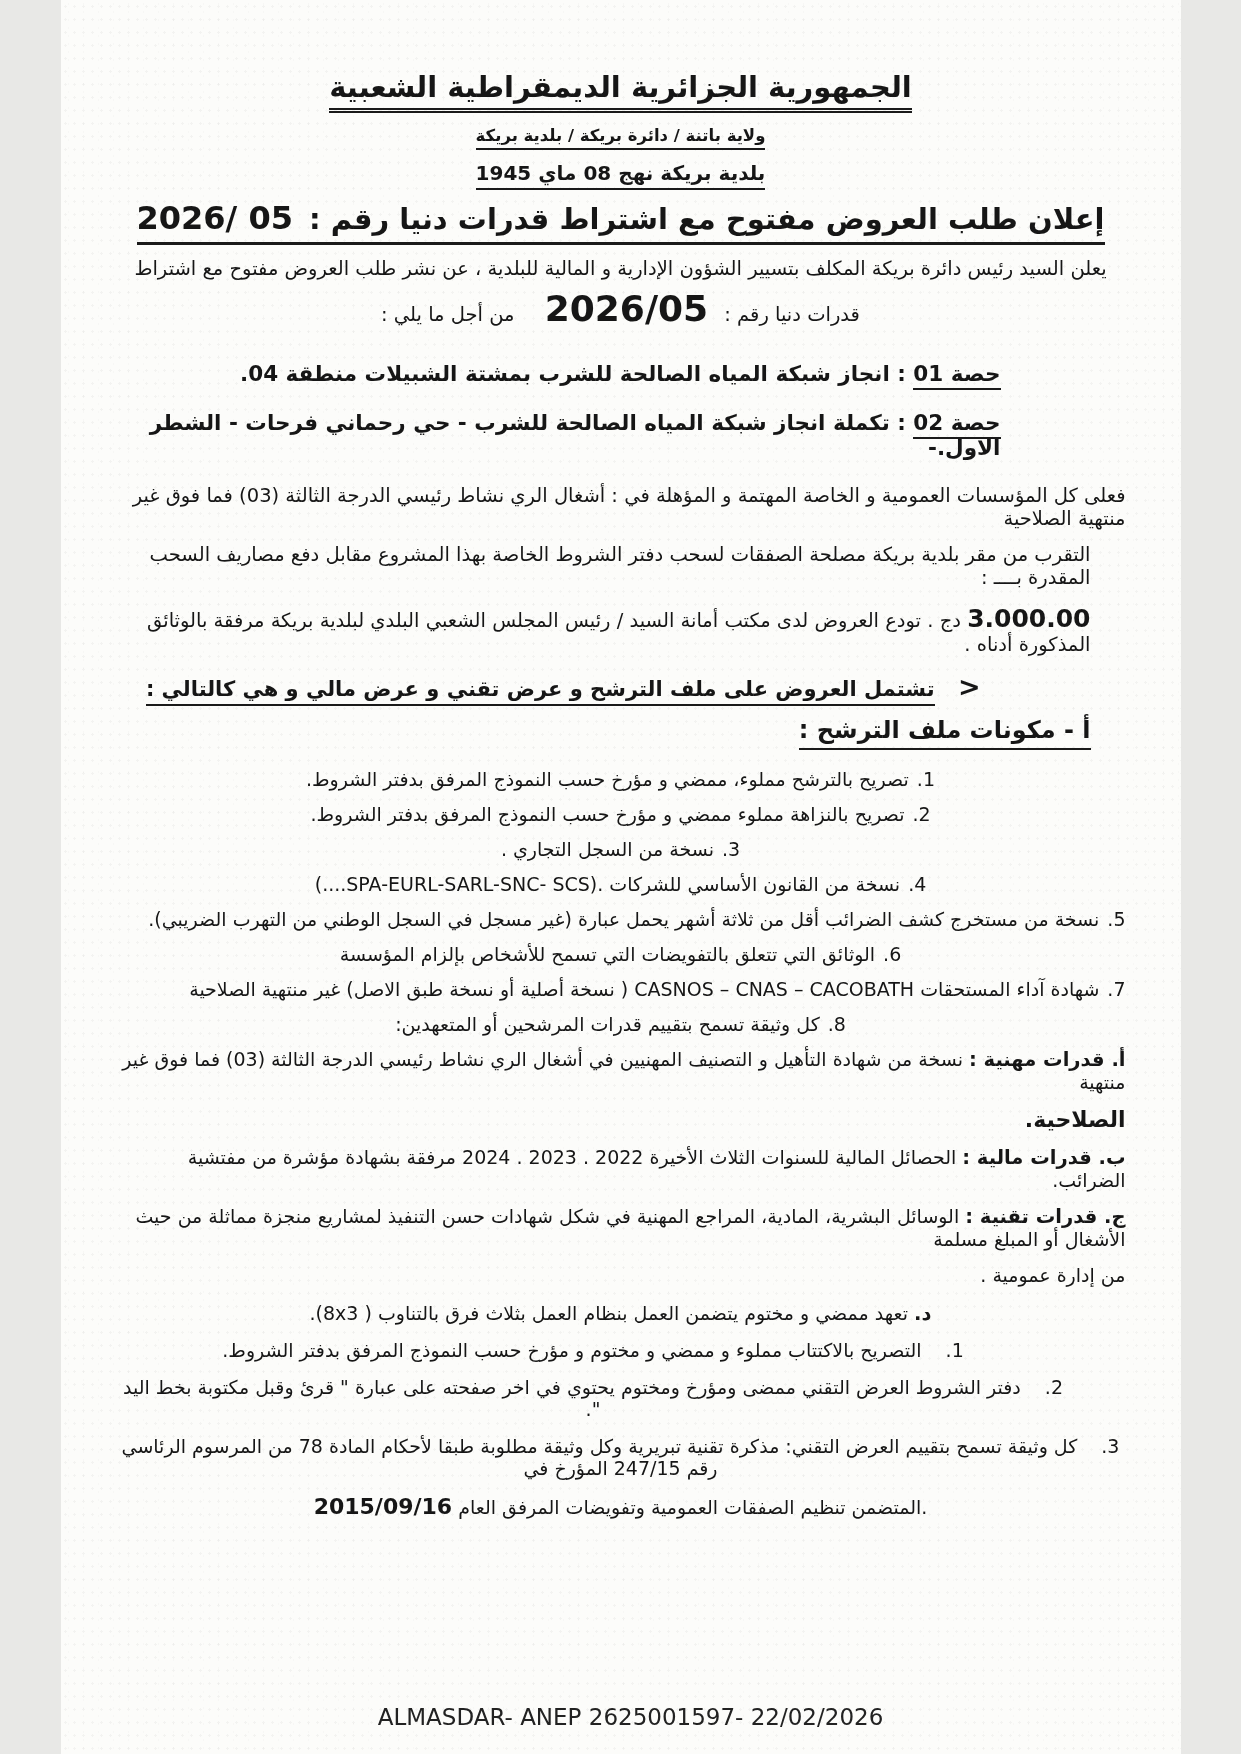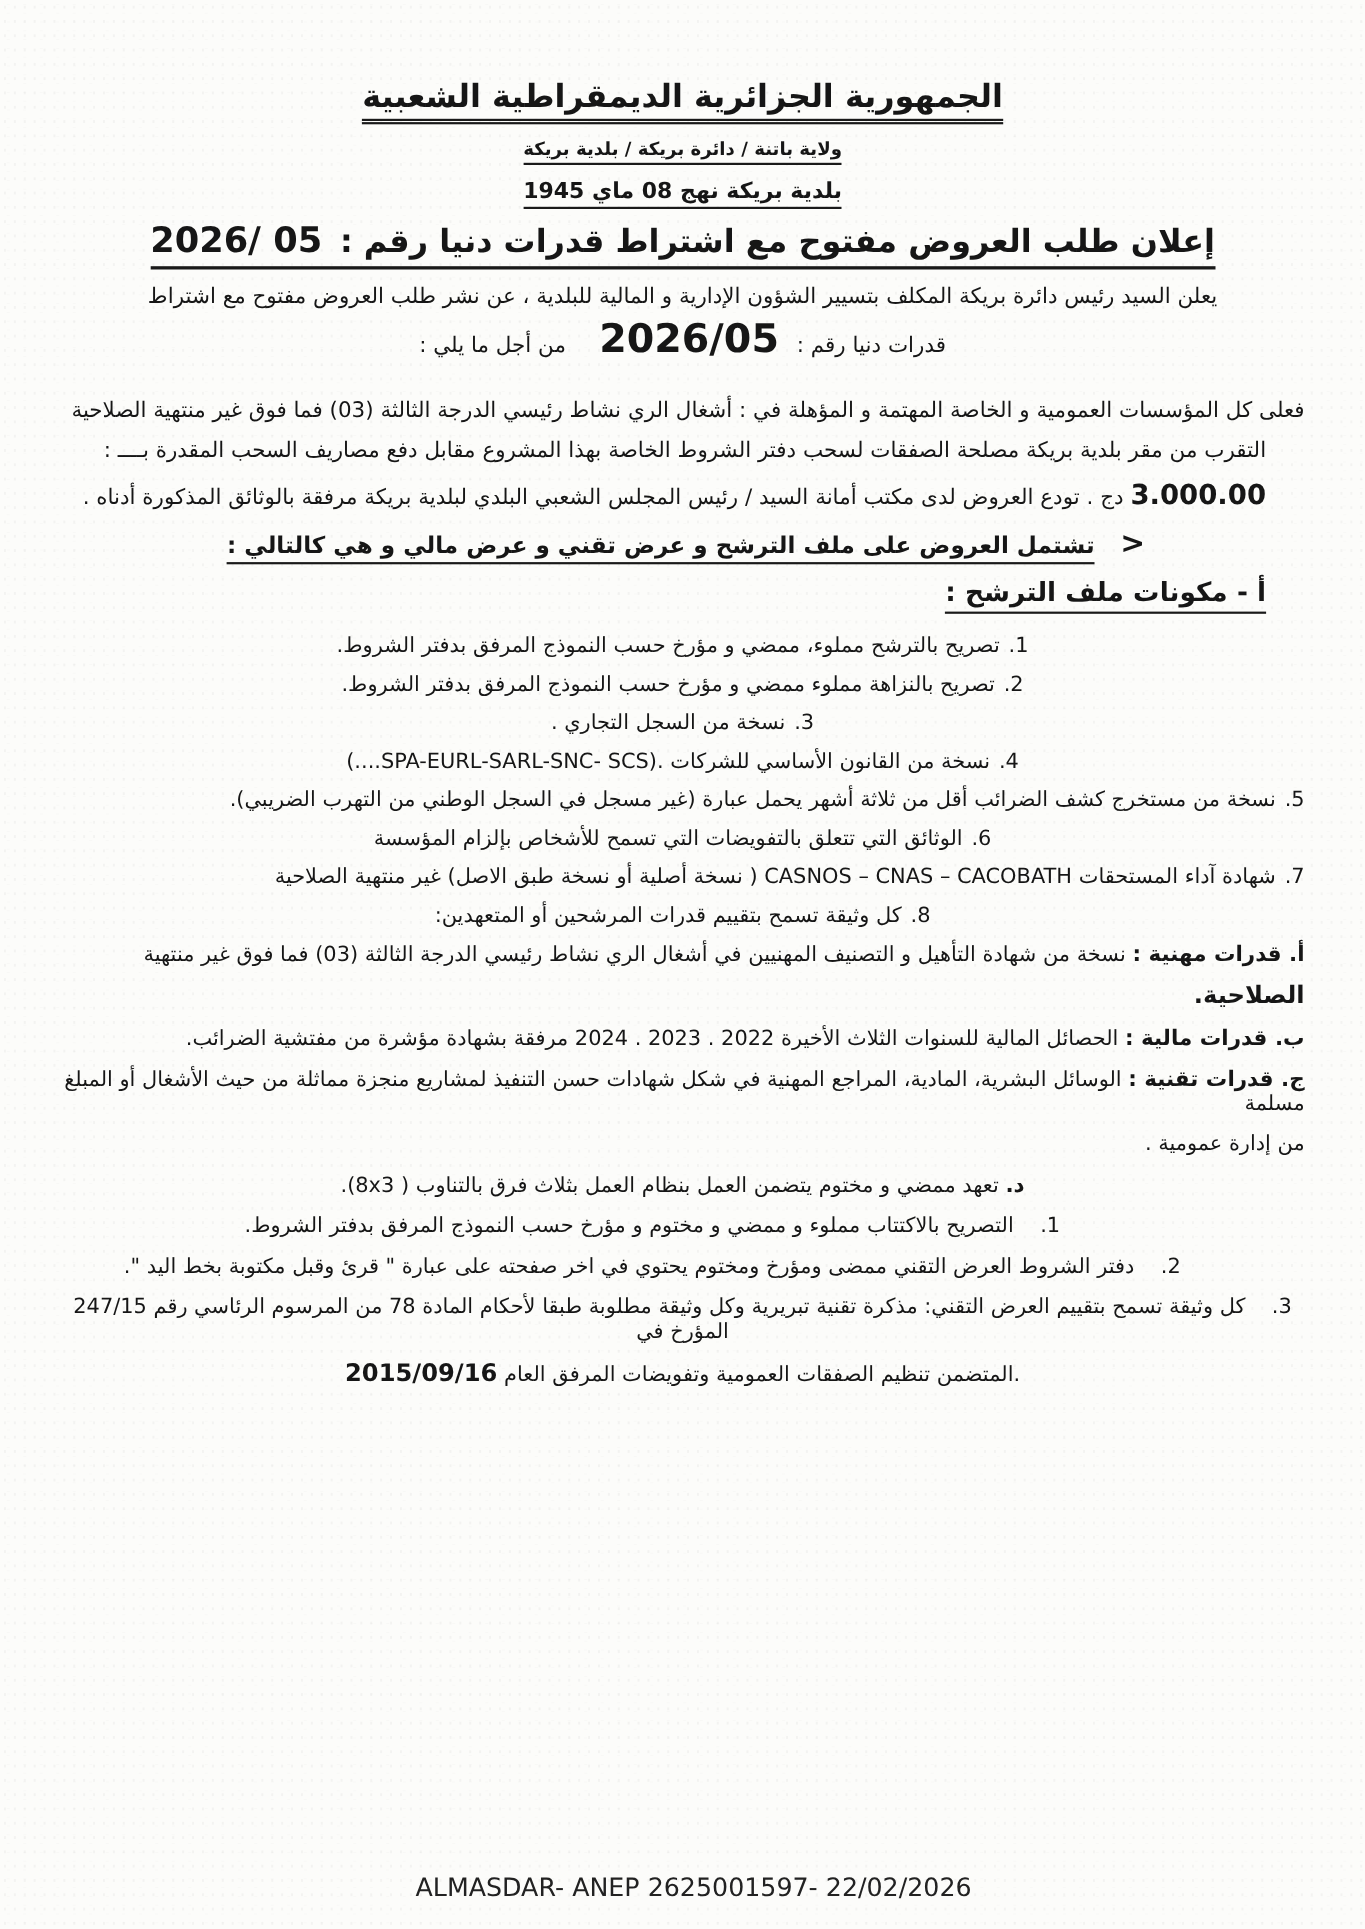--- a/index.html
+++ b/index.html
@@ -1,18 +1,18 @@
 <!DOCTYPE html>
 <html lang="ar"><head>
 <meta charset="utf-8">
 <style>
   html,body { margin:0; padding:0; background:#e8e8e6; }
   .page {
     position:relative;
-    width:1241px; height:1754px;
+    width:1120px; height:1754px;
     margin:0 auto;
     background-color:#fcfcfa;
     background-image:
       radial-gradient(rgba(0,0,0,0.035) 1px, transparent 1.2px),
       radial-gradient(rgba(0,0,0,0.02) 1px, transparent 1.2px);
     background-size:9px 13px, 15px 8px;
     font-family:"DejaVu Sans", sans-serif;
     color:#161616;
     overflow:hidden;
     direction:rtl;
@@ -110,20 +110,28 @@
       </div>
     </div>
 
     <div class="intro1">يعلن السيد رئيس دائرة بريكة المكلف بتسيير الشؤون الإدارية و المالية للبلدية ، عن نشر طلب العروض مفتوح مع اشتراط</div>
     <div class="intro2">
       <span>قدرات دنيا  رقم :</span>
       <span dir="ltr" class="num">2026/05</span>
       <span class="post">من أجل ما يلي  :</span>
     </div>
 
+    <div class="lot">
+      <span class="lbl">حصة 01</span>
+      <span>: انجاز شبكة المياه الصالحة للشرب بمشتة الشبيلات منطقة 04.</span>
+    </div>
+    <div class="lot">
+      <span class="lbl">حصة 02</span>
+      <span>: تكملة انجاز شبكة المياه الصالحة للشرب - حي رحماني فرحات - الشطر الاول.-</span>
+    </div>
 
     <div class="cond cond1">فعلى كل المؤسسات العمومية و الخاصة المهتمة و المؤهلة في : أشغال الري   نشاط رئيسي الدرجة الثالثة (03) فما فوق غير منتهية الصلاحية</div>
     <div class="cond cond2">التقرب من مقر بلدية بريكة مصلحة الصفقات لسحب دفتر الشروط الخاصة بهذا المشروع مقابل دفع مصاريف السحب المقدرة بــــ  :</div>
     <div class="cond cond3">
       <span dir="ltr" class="amount">3.000.00</span>
       <span>دج .  تودع العروض لدى مكتب أمانة السيد / رئيس المجلس الشعبي البلدي لبلدية بريكة مرفقة بالوثائق المذكورة أدناه .</span>
     </div>
 
     <div class="offers">
       <span dir="ltr" class="arrow">&gt;</span>

